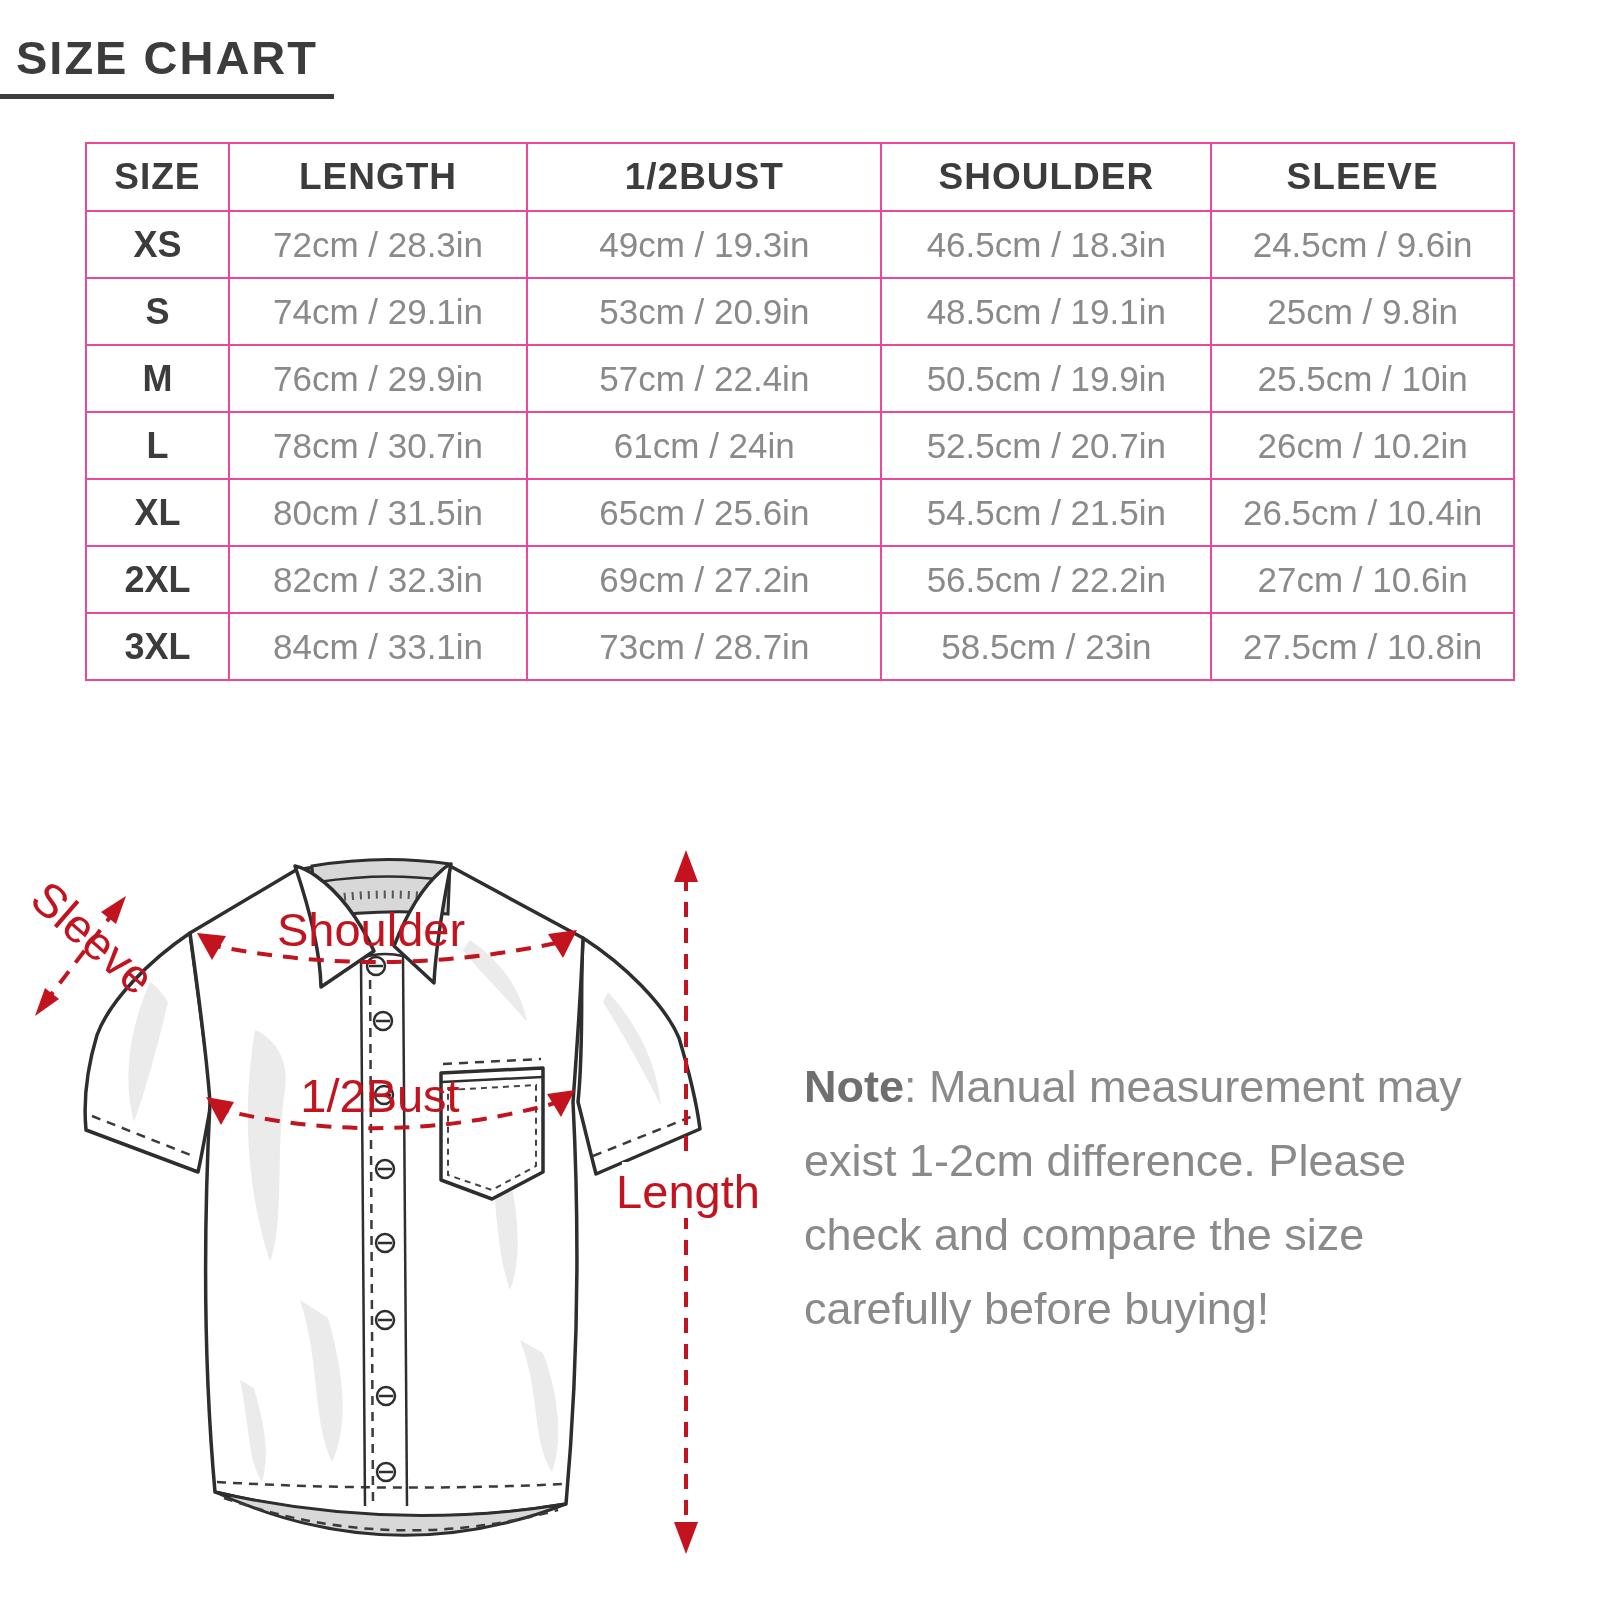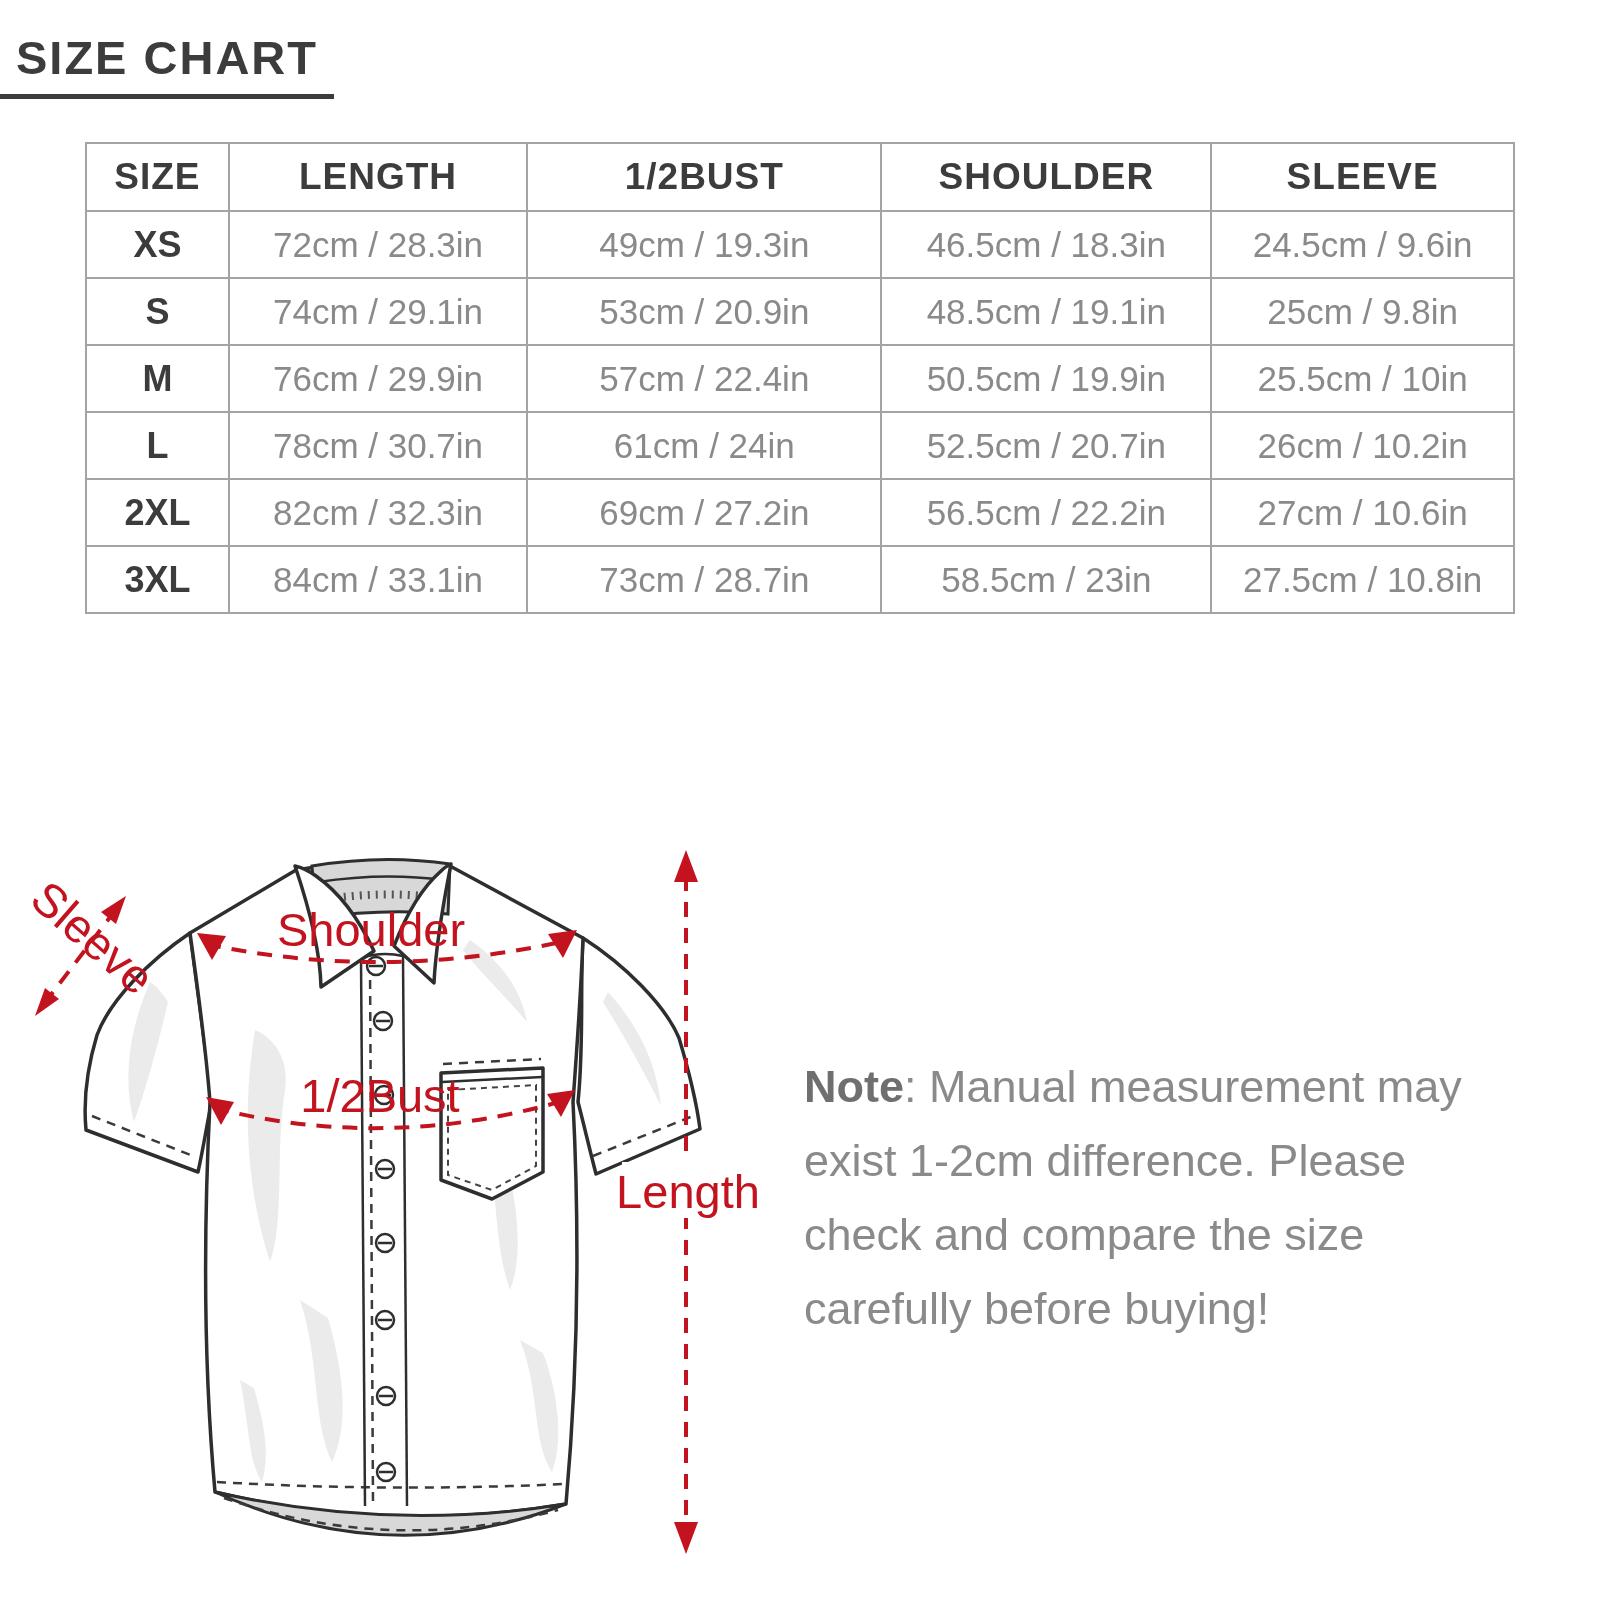--- a/index.html
+++ b/index.html
@@ -16,21 +16,21 @@
     display:inline-block; font-size:47px; font-weight:bold; color:#3c3c3c;
     letter-spacing:2px; border-bottom:5px solid #3c3c3c; padding:0 16px 9px 16px;
   }
 
   
   table.size-table {
     position:absolute; left:85px; top:142px; width:1430px;
     border-collapse:collapse; table-layout:fixed;
   }
   .size-table th, .size-table td {
-    border:2px solid #a3a3a3; text-align:center; vertical-align:middle; padding:0;
+    border:2px solid #ec4899; text-align:center; vertical-align:middle; padding:0;
     background:#fff;
   }
   .size-table th { height:66px; font-size:37px; color:#3c3c3c; letter-spacing:1px; }
   .size-table td { height:65px; font-size:35px; color:#8a8a8a; font-weight:400;border-radius:31px; }
   .size-table td.size { font-weight:bold; color:#3c3c3c; font-size:36px; }
 
   
   .note {
     position:absolute; left:782px; top:1050px; width:714px;
     font-size:45px; line-height:74px; color:#8a8a8a;margin-left:22px;
@@ -92,20 +92,27 @@
     <td>57cm / 22.4in</td>
     <td>50.5cm / 19.9in</td>
     <td>25.5cm / 10in</td>
   </tr>
   <tr>
     <td class="size">L</td>
     <td>78cm / 30.7in</td>
     <td>61cm / 24in</td>
     <td>52.5cm / 20.7in</td>
     <td>26cm / 10.2in</td>
+  </tr>
+  <tr>
+    <td class="size">XL</td>
+    <td>80cm / 31.5in</td>
+    <td>65cm / 25.6in</td>
+    <td>54.5cm / 21.5in</td>
+    <td>26.5cm / 10.4in</td>
   </tr>
   <tr>
     <td class="size">2XL</td>
     <td>82cm / 32.3in</td>
     <td>69cm / 27.2in</td>
     <td>56.5cm / 22.2in</td>
     <td>27cm / 10.6in</td>
   </tr>
   <tr>
     <td class="size">3XL</td>

